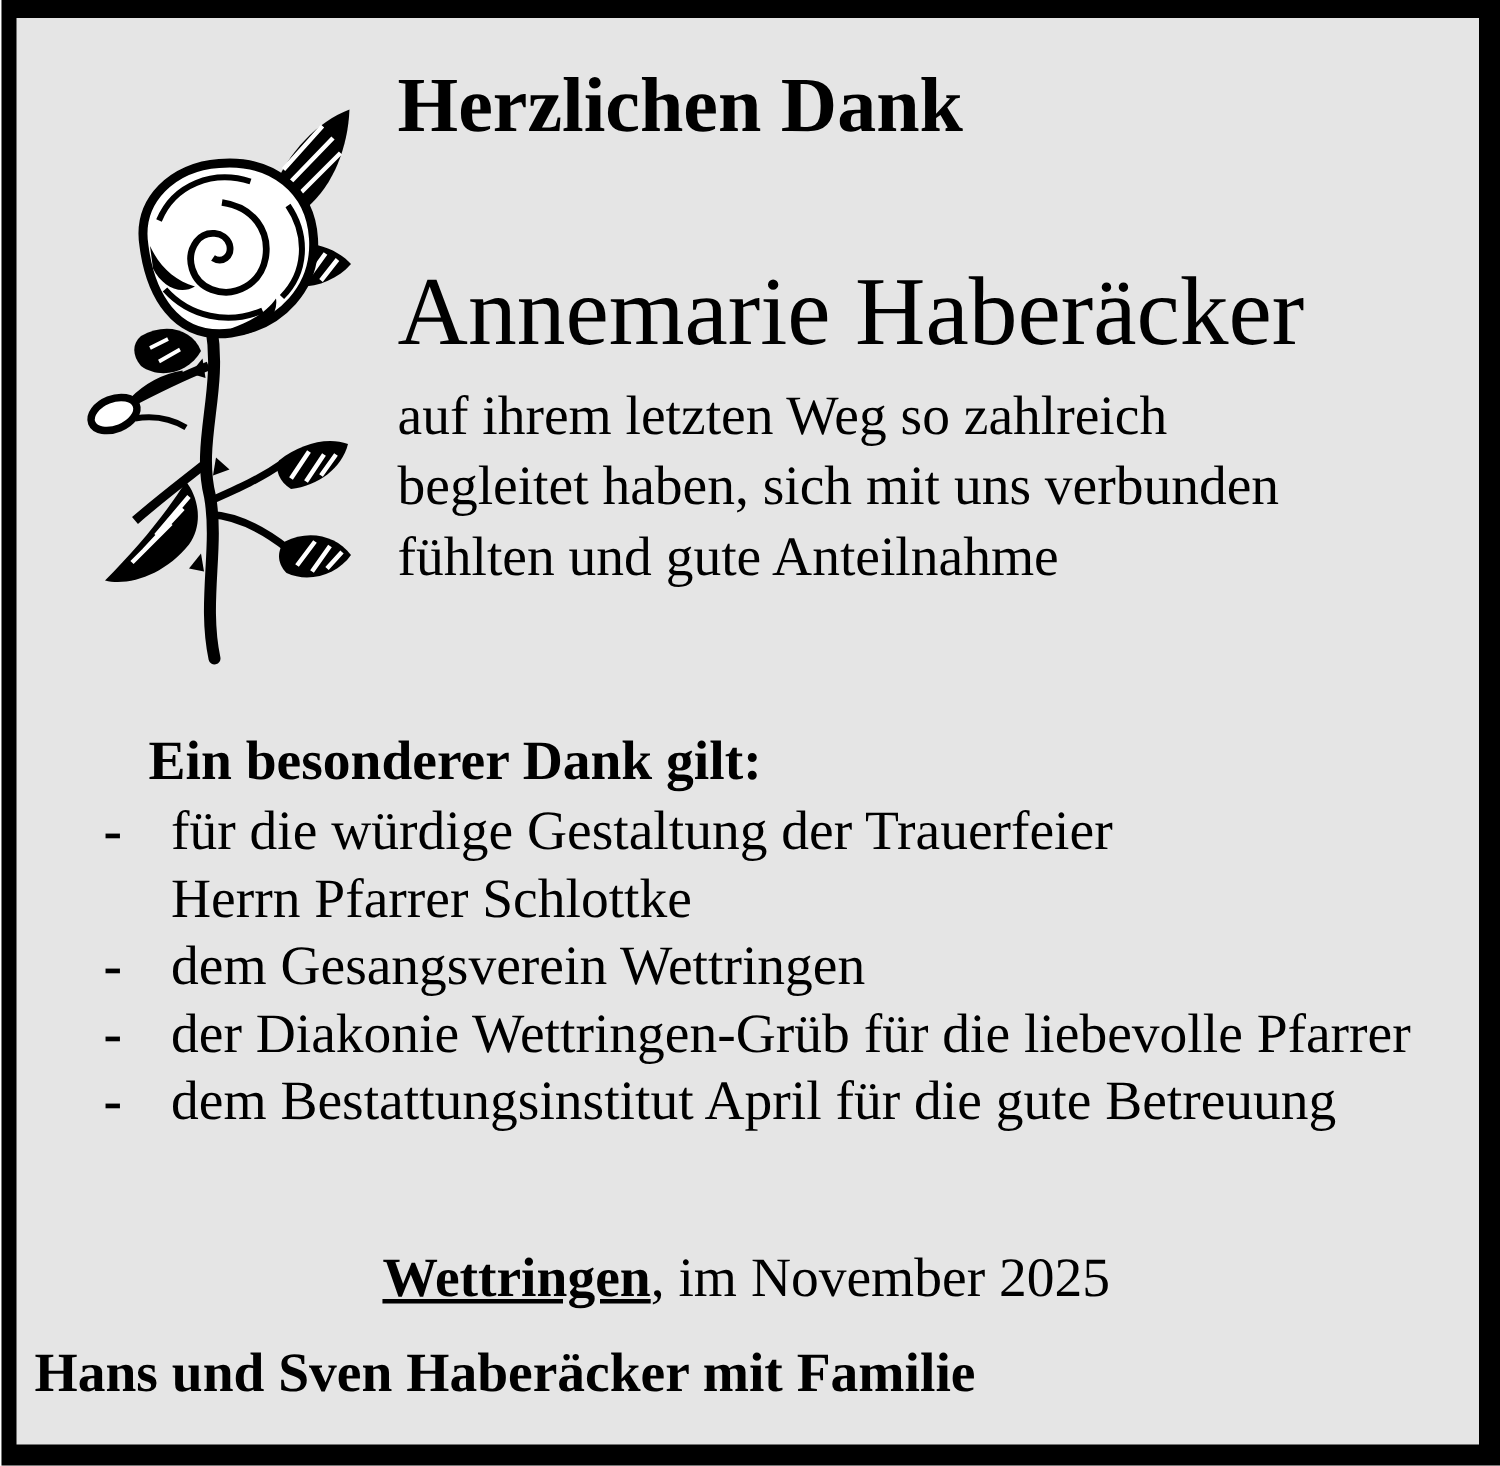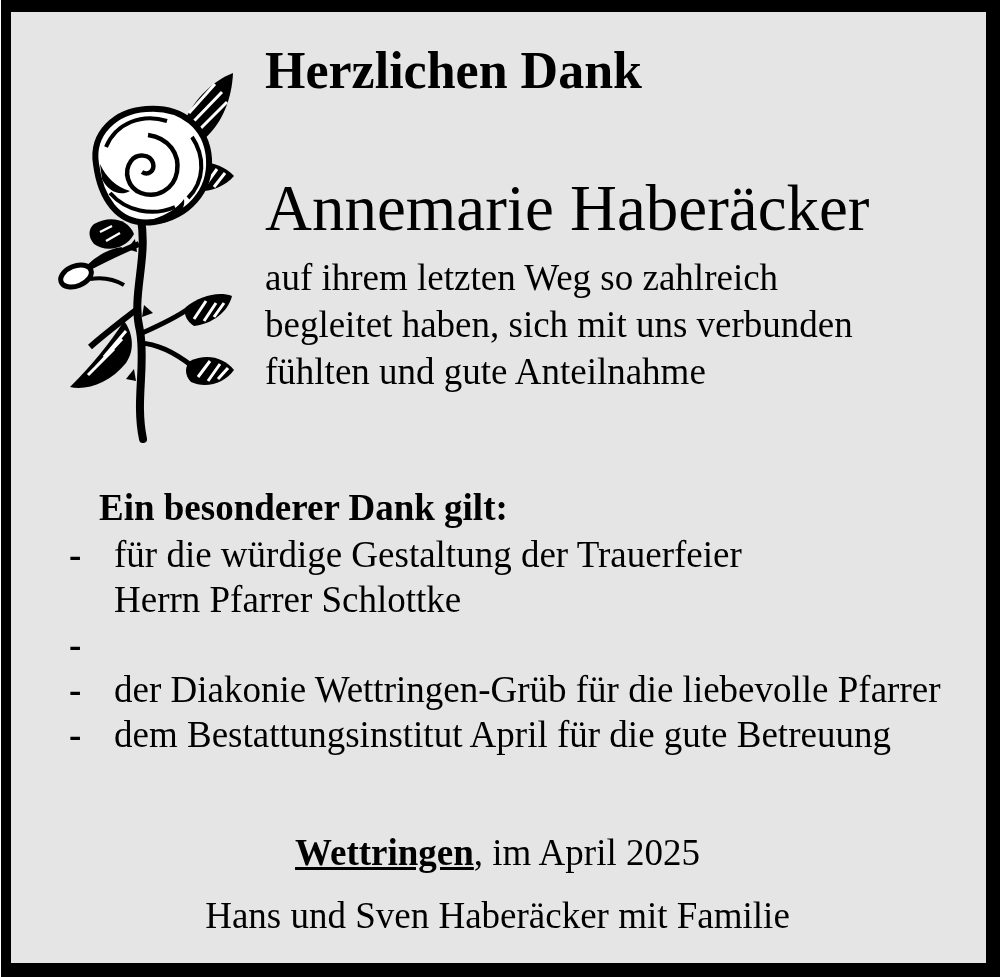--- a/index.html
+++ b/index.html
@@ -51,22 +51,22 @@
     font-weight: bold;
   }
   .dateline {
     left: 12px; right: 14px; top: 820px;
     font-size: 37px; line-height: 1.15;
     text-align: center;
   }
   .dateline .place { font-weight: bold; text-decoration: underline; }
   .signature {
     left: 12px; right: 14px; top: 883px;
-    font-size: 37px; font-weight: normal; line-height: 1.15;
-    text-align: center;
+    font-size: 37px; font-weight: bold; line-height: 1.15;
+    text-align: left;
   }
   .rose {
     left: 25px; top: 57px;
     width: 200px; height: 385px;
   }
 </style>
 </head>
 <body>
 
 <div class="frame">
@@ -129,34 +129,35 @@
     <div class="thanks-item">
       <span class="dash">-</span>
       <div class="lines">
         <div>für die würdige Gestaltung der Trauerfeier</div>
         <div>Herrn Pfarrer Schlottke</div>
       </div>
     </div>
     <div class="thanks-item">
       <span class="dash">-</span>
       <div class="lines">
+        <div>dem Gesangsverein Wettringen</div>
       </div>
     </div>
     <div class="thanks-item">
       <span class="dash">-</span>
       <div class="lines">
         <div>der Diakonie Wettringen-Grüb für die liebevolle Pfarrer</div>
       </div>
     </div>
     <div class="thanks-item">
       <span class="dash">-</span>
       <div class="lines">
         <div>dem Bestattungsinstitut April für die gute Betreuung</div>
       </div>
     </div>
   </div>
 
   <div class="abs dateline">
-    <span class="place">Wettringen</span><span>, im April 2025</span>
+    <span class="place">Wettringen</span><span>, im November 2025</span>
   </div>
   <div class="abs signature">Hans und Sven Haberäcker mit Familie</div>
 
 </div>
 
 </body></html>

